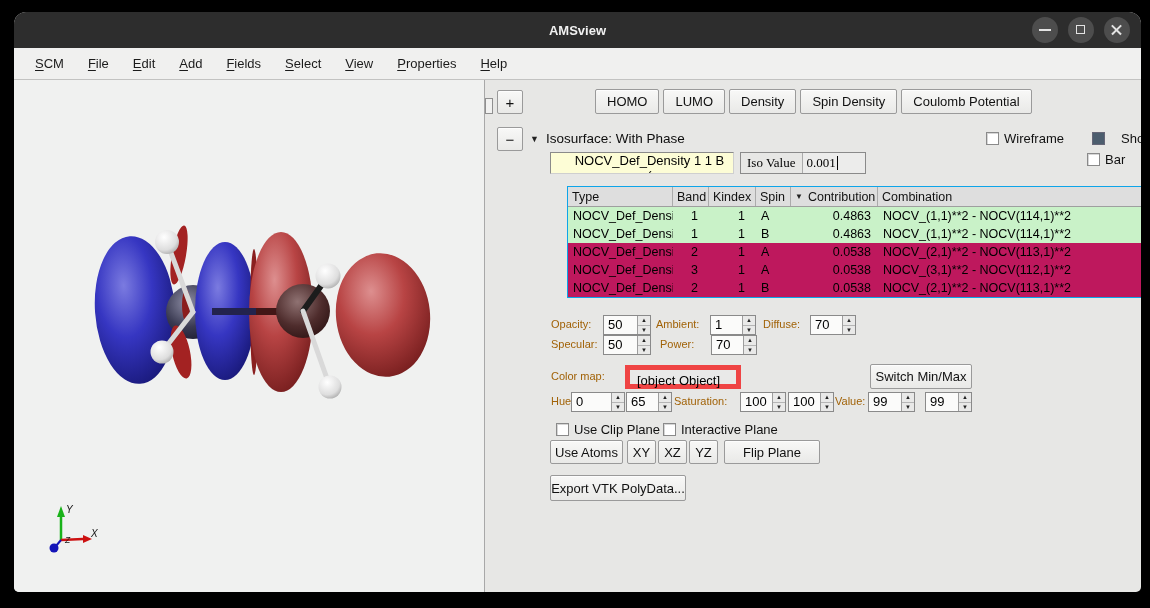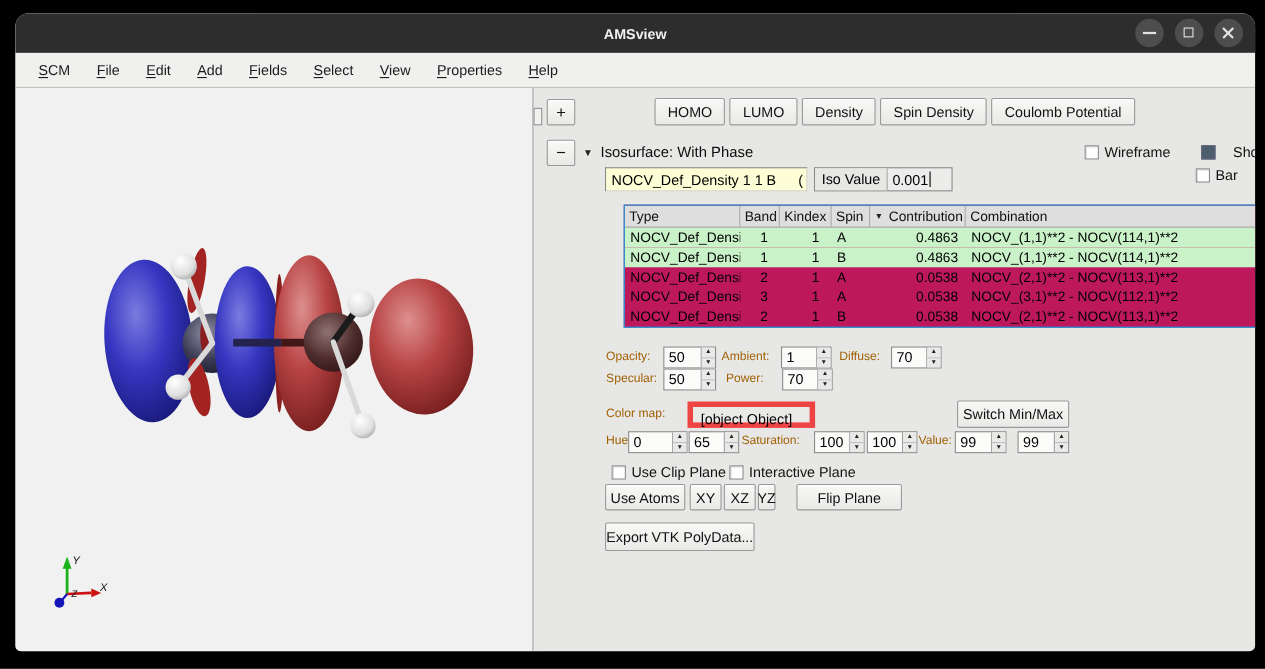--- a/index.html
+++ b/index.html
@@ -63,24 +63,24 @@
   #section-header .arr { font-size:9px; color:#222; }
   #section-header .ttl { font-size:13.5px; color:#0d0d0d; }
 
   #cb-wireframe { left:498px; top:51px; } #cb-show { left:604px; top:51px;gap:16px; }
   #cb-bar { left:599px; top:72px; }
   #cb-clip { left:68px; top:342px; } #cb-interactive { left:175px; top:342px; }
 
   #surface-combo { left:62px; top:72px; width:184px; height:22px; background:#fdfdd6;
                    border:1px solid; border-color:#8a8a8a #cfcfcf #cfcfcf #8a8a8a;
                    font-size:13px; color:#000; display:flex; justify-content:space-between;
-                   align-items:center; padding:0 3px 0 5px; overflow:hidden; white-space:nowrap; }
+                   align-items:center; padding:0 3px 0 18px; overflow:hidden; white-space:nowrap;flex-direction:column; }
 
   #iso-widget { left:252px; top:72px; width:126px; height:22px; border:1px solid #8a8a8a;
-                display:flex; background:#ececeb; }
+                display:flex; background:#ececeb;font-family:Liberation Serif, serif; }
   #iso-widget .ilabel { padding:2px 6px; font-size:13px; background:#e7e7e5;
                         border-right:1px solid #ababab; white-space:nowrap; }
   #iso-widget .ival { padding:2px 4px; font-size:13px; display:flex; align-items:center; }
   #iso-widget .caret { width:1px; height:14px; background:#000; margin-left:1px; }
 
   
   #table { left:79px; top:106px; width:590px; height:112px; border:1px solid #0ea5e9;
            background:#be185d; overflow:hidden; }
   .thead { display:flex; height:20px; background:#dedede; border-bottom:1px solid #9f9f9f; }
   .th { font-size:12.5px; color:#111; padding:2px 4px; border-right:1px solid #ababab;
@@ -114,21 +114,21 @@
                   border:5px solid #ef4444; font-size:13px; color:#000; padding:3px 7px; }
   #btn-switch{left:382px;top:284px;width:102px;height:25px;}
 
   #lbl-hue{left:63px;top:315px;}   #sp-hue-min{left:83px;top:312px;width:54px;}  #sp-hue-max{left:138px;top:312px;width:46px;}
   #lbl-sat{left:186px;top:315px;}  #sp-sat-min{left:252px;top:312px;width:46px;} #sp-sat-max{left:300px;top:312px;width:46px;}
   #lbl-val{left:347px;top:315px;}  #sp-val-min{left:380px;top:312px;width:47px;} #sp-val-max{left:437px;top:312px;width:47px;}
 
   #btn-useatoms{left:62px;top:360px;width:73px;height:24px;}
   #btn-xy{left:139px;top:360px;width:29px;height:24px;}
   #btn-xz{left:170px;top:360px;width:29px;height:24px;}
-  #btn-yz{left:201px;top:360px;width:16px;height:24px;}
+  #btn-yz{left:201px;top:360px;width:29px;height:24px;}
   #btn-flip{left:236px;top:360px;width:96px;height:24px;}
   #btn-export{left:62px;top:395px;width:136px;height:26px;}
 </style>
 </head>
 <body>
 
 <div id="window">
 
   <div id="titlebar">
     <span id="title">AMSview</span>

